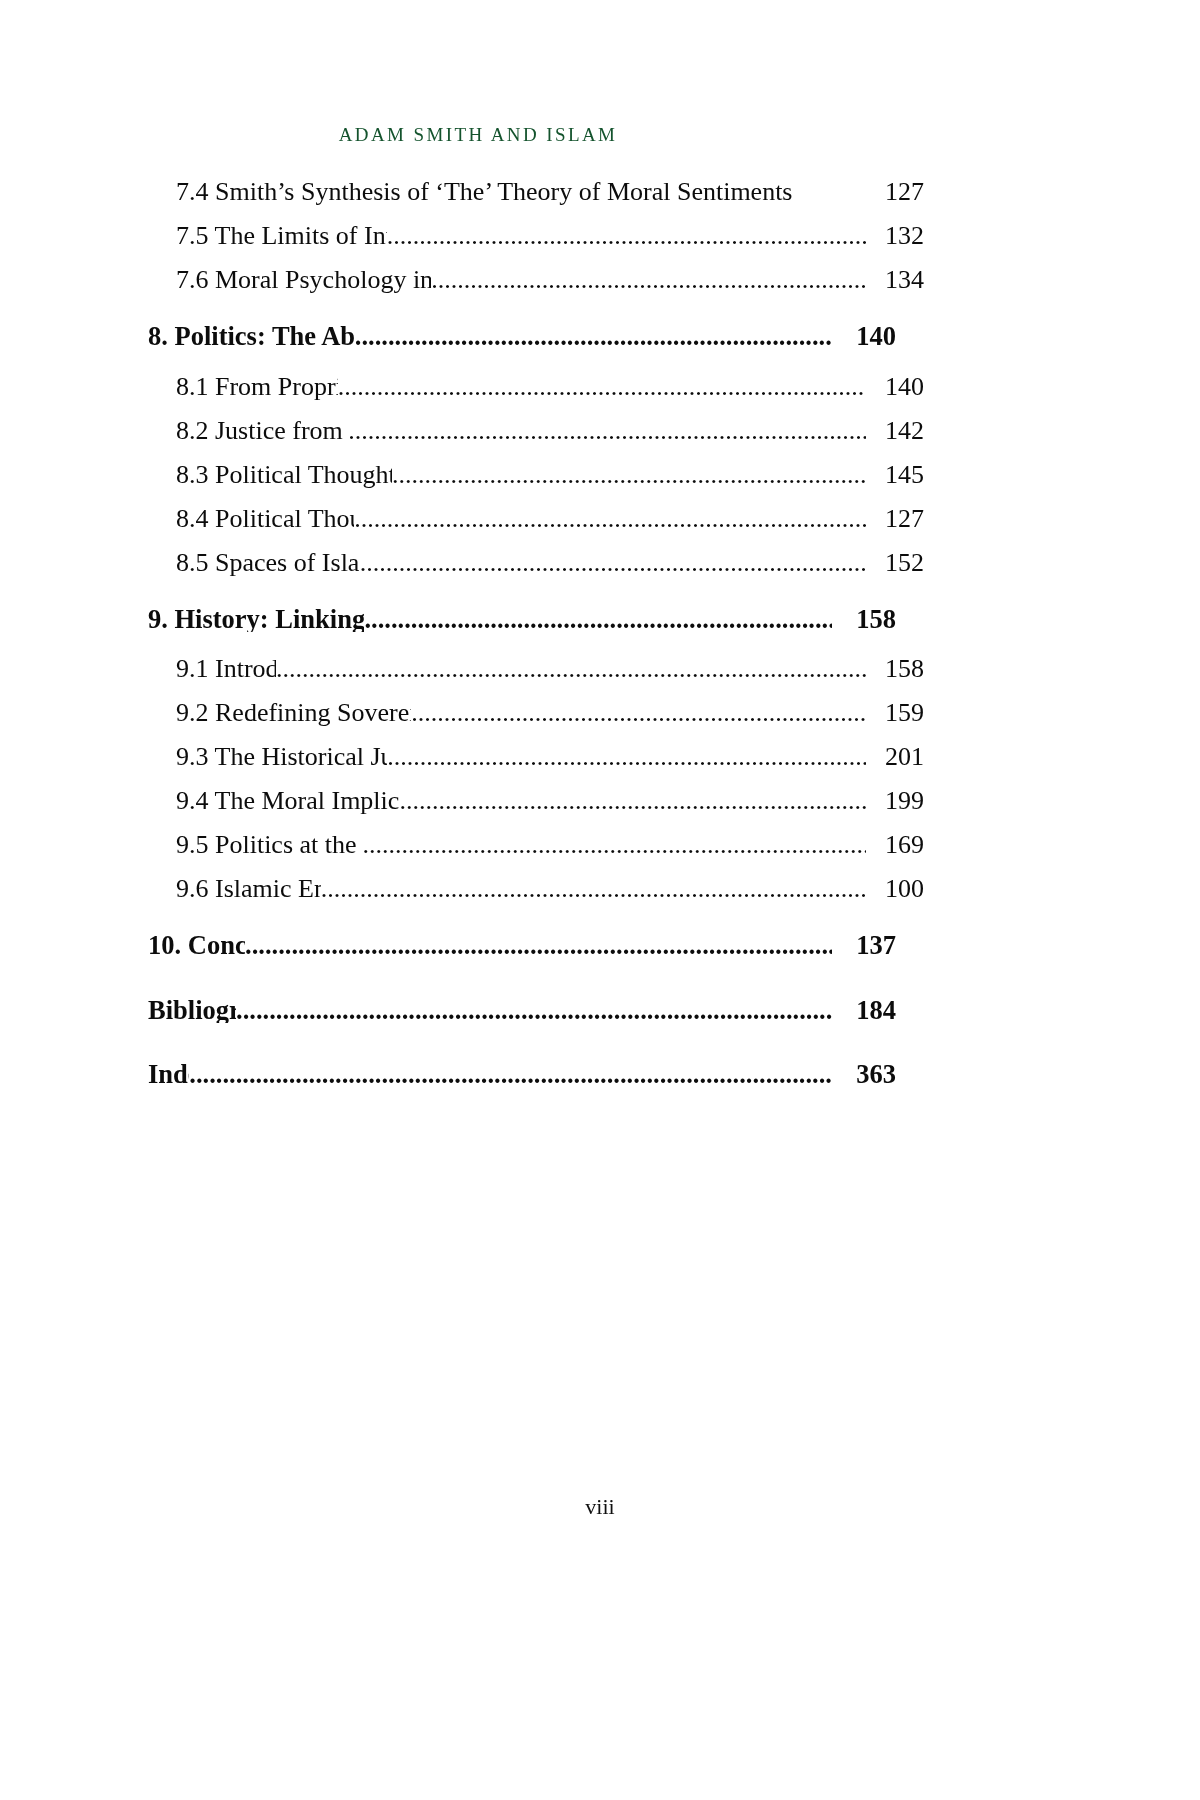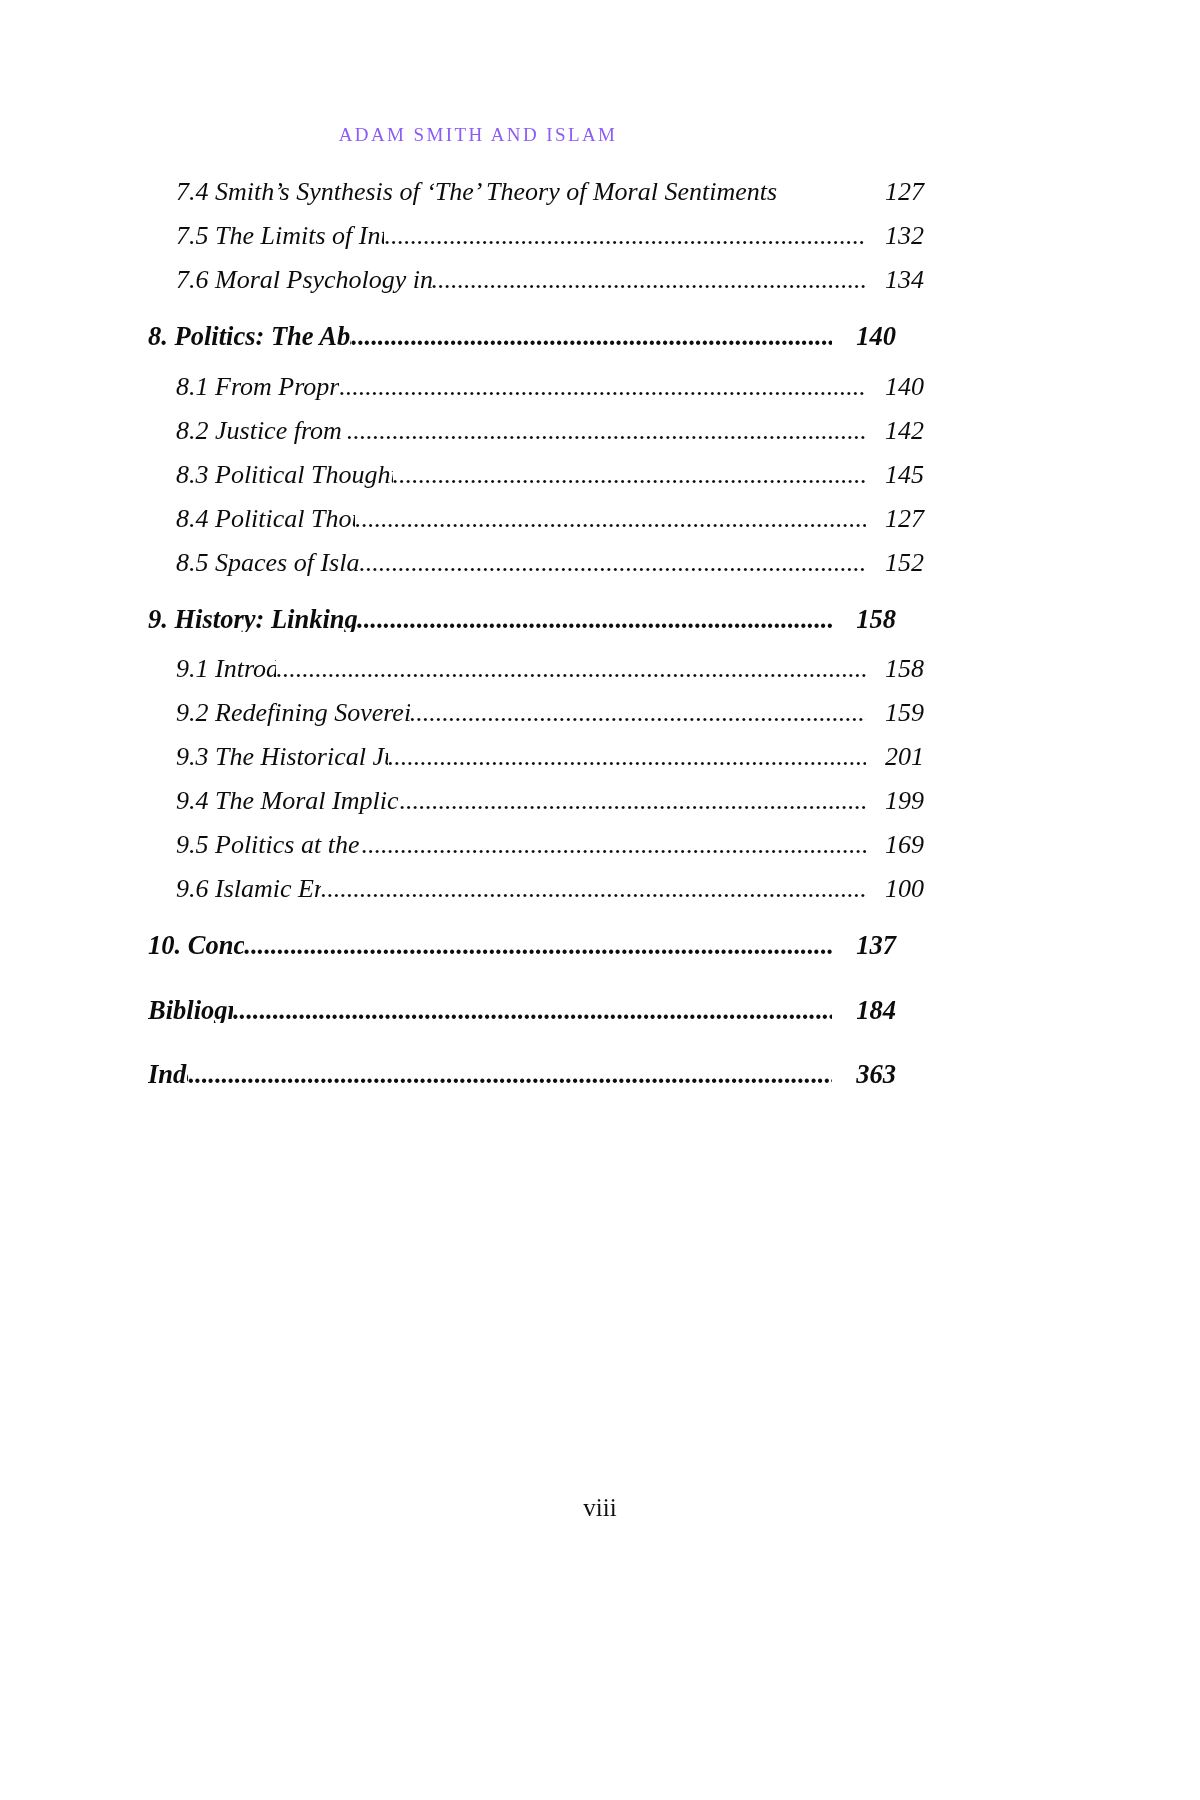--- a/index.html
+++ b/index.html
@@ -27,39 +27,38 @@
 
   
   .running-head {
     position: absolute;
     left: 0;
     top: 124px;
     width: 956px;
     text-align: center;
     font-size: 19px;
     letter-spacing: 2.4px;
-    color: #8b5cf6;
+    color: #14532d;
     white-space: nowrap;
   }
 
   
   .toc {
     position: absolute;
     left: 148px;
     top: 170px;
     width: 748px;
   }
 
   .toc-entry {
     display: flex;
     align-items: flex-end;
     width: 100%;
     white-space: nowrap;
     color: #0c0c0c;
-    font-style: italic;
   }
 
   
   .toc-entry.level-chapter {
     font-weight: bold;
     font-size: 26.5px;
     line-height: 1;
     padding-top: 21px;
     padding-bottom: 17px;
     margin-left: 0;
@@ -121,21 +120,21 @@
   .gap-wide .entry-leader { margin-left: 8px; }
   .gap-tight .entry-leader { margin-left: 0px; }
 
   
   .folio {
     position: absolute;
     left: 0;
     top: 1494px;
     width: 1200px;
     text-align: center;
-    font-size: 25px;
+    font-size: 22px;
     color: #101010;
   }
 </style>
 </head>
 <body>
 
 <div class="page">
 
   <div class="running-head">ADAM SMITH AND ISLAM</div>
 

